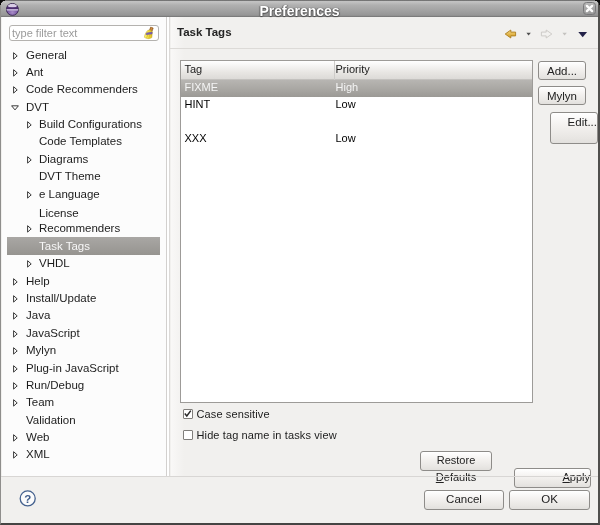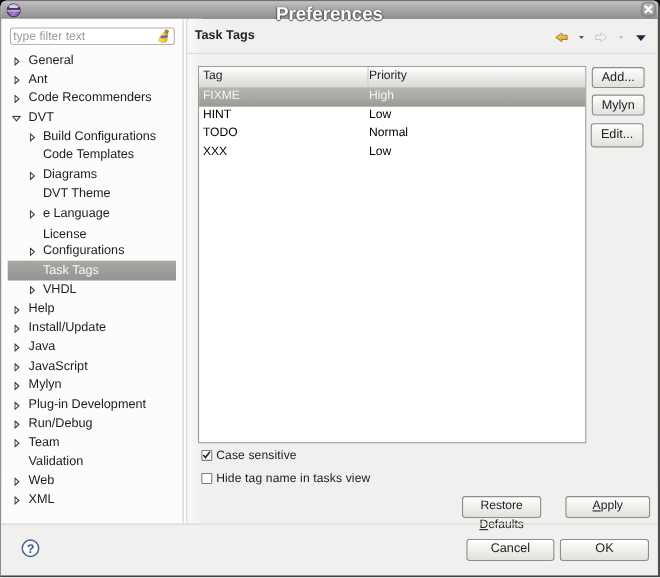--- a/index.html
+++ b/index.html
@@ -3,21 +3,21 @@
 <meta charset="utf-8">
 <style>
   html,body{margin:0;padding:0;}
   *{box-sizing:border-box;font-family:"Liberation Sans",sans-serif;}
   #win{position:relative;width:600px;height:525px;background:#f1f0ee;overflow:hidden;
        border-left:1px solid #8f8e8c;border-right:2px solid #504f4d;border-bottom:2px solid #454443;
        border-radius:5px 5px 0 0;}
   #titlebar{position:absolute;left:0;top:0;right:0;height:17px;
        background:linear-gradient(#4f4f4f 0,#c4c4c4 9%,#b0b0b0 30%,#989898 85%,#8e8e8e 94%,#6a6a6a 100%);
        border-radius:4px 4px 0 0;}
-  #title{position:absolute;left:0;right:0;top:2.5px;text-align:center;font-size:17px;font-weight:bold;
+  #title{position:absolute;left:0;right:0;top:2.5px;text-align:center;font-size:14px;font-weight:bold;
        color:#fff;text-shadow:0 1px 1px rgba(70,70,70,.95),1px 0 1px rgba(90,90,90,.7),-1px 0 1px rgba(90,90,90,.7);}
   #closebtn{position:absolute;left:582px;top:2px;width:13px;height:13px;border:1.4px solid #78787a;border-radius:3.5px;}
   #orb{position:absolute;left:4.7px;top:2.9px;}
   #leftpanel{position:absolute;left:1px;top:17px;width:164px;height:459px;background:#fcfcfc;}
   #divider{position:absolute;left:165px;top:17px;width:4px;height:459px;background:#fff;
        border-left:1px solid #d2d0ce;border-right:1px solid #dcdad8;}
   #filter{position:absolute;left:8px;top:25px;width:150px;height:16px;background:#fff;
        border:1px solid #b4b2af;border-radius:3px;font-size:11px;color:#9b9b9b;line-height:14px;padding-left:2px;}
   .trow{position:absolute;height:17px;font-size:11.5px;line-height:17px;color:#1c1c1c;white-space:nowrap;}
   .tsel{position:absolute;left:6px;width:153px;height:18px;background:linear-gradient(#a9a7a4,#969490);}
@@ -115,21 +115,21 @@
       <div class="trow" style="left:38px;top:150.84px">Diagrams</div>
       <svg class="arr" style="left:25.5px;top:155.84px" width="5" height="8" viewBox="0 0 5 8">
         <path d="M0.6 0.7 L4.2 3.9 L0.6 7.1 Z" fill="#fff" stroke="#3a3a3a" stroke-width="1"></path>
       </svg>
       <div class="trow" style="left:38px;top:168.23000000000002px">DVT Theme</div>
       <div class="trow" style="left:38px;top:185.62px">e Language</div>
       <svg class="arr" style="left:25.5px;top:190.62px" width="5" height="8" viewBox="0 0 5 8">
         <path d="M0.6 0.7 L4.2 3.9 L0.6 7.1 Z" fill="#fff" stroke="#3a3a3a" stroke-width="1"></path>
       </svg>
       <div class="trow" style="left:38px;top:205px">License</div>
-      <div class="trow" style="left:38px;top:220.4px">Configurations</div>
+      <div class="trow" style="left:38px;top:220.4px">Recommenders</div>
       <svg class="arr" style="left:25.5px;top:225.4px" width="5" height="8" viewBox="0 0 5 8">
         <path d="M0.6 0.7 L4.2 3.9 L0.6 7.1 Z" fill="#fff" stroke="#3a3a3a" stroke-width="1"></path>
       </svg>
       <div class="tsel" style="top:237.29000000000002px"></div>
       <div class="trow tsel-label" style="left:38px;top:237.79000000000002px">Task Tags</div>
       <div class="trow" style="left:38px;top:255.18px">VHDL</div>
       <svg class="arr" style="left:25.5px;top:260.18px" width="5" height="8" viewBox="0 0 5 8">
         <path d="M0.6 0.7 L4.2 3.9 L0.6 7.1 Z" fill="#fff" stroke="#3a3a3a" stroke-width="1"></path>
       </svg>
       <div class="trow" style="left:25px;top:272.57px">Help</div>
@@ -145,21 +145,21 @@
         <path d="M0.6 0.7 L4.2 3.9 L0.6 7.1 Z" fill="#fff" stroke="#3a3a3a" stroke-width="1"></path>
       </svg>
       <div class="trow" style="left:25px;top:324.74px">JavaScript</div>
       <svg class="arr" style="left:11.5px;top:329.74px" width="5" height="8" viewBox="0 0 5 8">
         <path d="M0.6 0.7 L4.2 3.9 L0.6 7.1 Z" fill="#fff" stroke="#3a3a3a" stroke-width="1"></path>
       </svg>
       <div class="trow" style="left:25px;top:342.13px">Mylyn</div>
       <svg class="arr" style="left:11.5px;top:347.13px" width="5" height="8" viewBox="0 0 5 8">
         <path d="M0.6 0.7 L4.2 3.9 L0.6 7.1 Z" fill="#fff" stroke="#3a3a3a" stroke-width="1"></path>
       </svg>
-      <div class="trow" style="left:25px;top:359.52px">Plug-in Development</div>
+      <div class="trow" style="left:25px;top:359.52px">Plug-in JavaScript</div>
       <svg class="arr" style="left:11.5px;top:364.52px" width="5" height="8" viewBox="0 0 5 8">
         <path d="M0.6 0.7 L4.2 3.9 L0.6 7.1 Z" fill="#fff" stroke="#3a3a3a" stroke-width="1"></path>
       </svg>
       <div class="trow" style="left:25px;top:376.91px">Run/Debug</div>
       <svg class="arr" style="left:11.5px;top:381.91px" width="5" height="8" viewBox="0 0 5 8">
         <path d="M0.6 0.7 L4.2 3.9 L0.6 7.1 Z" fill="#fff" stroke="#3a3a3a" stroke-width="1"></path>
       </svg>
       <div class="trow" style="left:25px;top:394.3px">Team</div>
       <svg class="arr" style="left:11.5px;top:399.3px" width="5" height="8" viewBox="0 0 5 8">
         <path d="M0.6 0.7 L4.2 3.9 L0.6 7.1 Z" fill="#fff" stroke="#3a3a3a" stroke-width="1"></path>
@@ -199,45 +199,41 @@
       <div style="position:absolute;left:153px;top:0;width:1px;height:19px;background:#ceccc9"></div>
     </div>
     <div class="row rowsel" style="top:19px">
         <span class="c1">FIXME</span>
         <span class="c2">High</span>
       </div>
     <div class="row" style="top:36px">
         <span class="c1">HINT</span>
         <span class="c2">Low</span>
       </div>
-    <div class="row" style="top:53px">
-        <span class="c1">TODO</span>
-        <span class="c2">Normal</span>
-      </div>
     <div class="row" style="top:70px">
         <span class="c1">XXX</span>
         <span class="c2">Low</span>
       </div>
   </div>
 
   <div class="btn" style="left:537px;top:61px;width:48px;height:18.5px;line-height:18px;">Add...</div>
   <div class="btn" style="left:537px;top:86px;width:48px;height:18.5px;line-height:18px;">Mylyn</div>
-  <div class="btn" style="left:536px;top:112px;width:48px;height:22px;line-height:18px;">Edit...</div>
+  <div class="btn" style="left:549px;top:112px;width:48px;height:32px;line-height:18px;text-align:right;">Edit...</div>
 
   <div class="cbox" style="left:182px;top:409px;">
     <svg width="10" height="10" viewBox="0 0 10 10" style="position:absolute;left:-1px;top:-1px">
       <path d="M1.8 4.6 L3.8 7 L7.8 1.6" stroke="#2a2a2a" stroke-width="1.5" fill="none"></path>
     </svg>
   </div>
   <div class="clabel" style="left:195.5px;top:408px;text-align:right;">Case sensitive</div>
   <div class="cbox" style="left:182px;top:429.5px;"></div>
   <div class="clabel" style="left:195.5px;top:428.5px;">Hide tag name in tasks view</div>
 
   <div class="btn" style="left:419px;top:451px;width:72px;height:20px;line-height:16.5px;font-size:11px;">Restore <u>D</u>efaults</div>
-  <div class="btn" style="left:513px;top:451px;width:77px;height:20px;line-height:16.5px;font-size:11px;"><u>A</u>pply</div>
+  <div class="btn" style="left:513px;top:468px;width:77px;height:20px;line-height:16.5px;font-size:11px;text-align:right;"><u>A</u>pply</div>
 
   <div id="botsep"></div>
 
   <svg width="18" height="18" viewBox="0 0 18 18" style="position:absolute;left:18px;top:490px">
     <circle cx="8.7" cy="8.4" r="7.5" fill="#fbfbfb" stroke="#44618e" stroke-width="1.3"></circle>
     <text x="8.8" y="12.6" text-anchor="middle" font-size="11.5" font-weight="bold" fill="#3f5c8a" font-family="Liberation Sans">?</text>
   </svg>
   <div class="btn" style="left:423px;top:490px;width:80px;height:20px;line-height:16.5px;">Cancel</div>
   <div class="btn" style="left:508px;top:490px;width:81px;height:20px;line-height:16.5px;">OK</div>
 </div>

